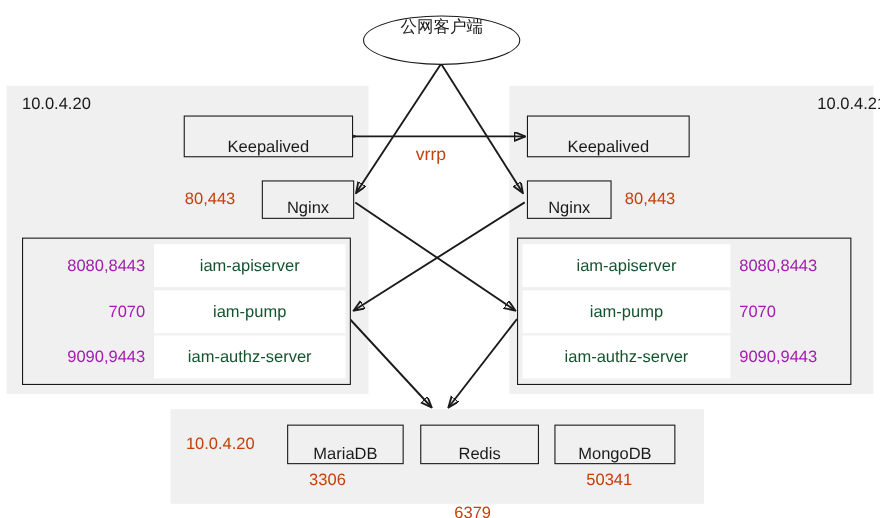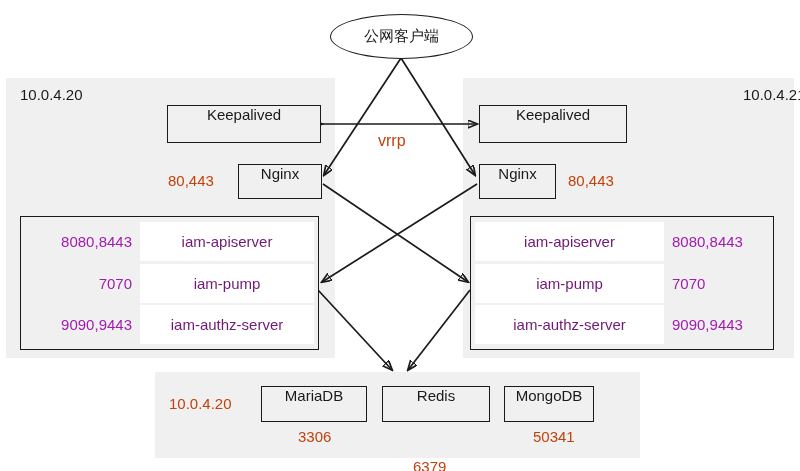--- a/index.html
+++ b/index.html
@@ -24,35 +24,35 @@
     white-space:nowrap;
   }
 
   
   .box{
     position:absolute;
     box-sizing:border-box;
     border:1.6px solid #1a1a1a;
     background:#f0f0f0;
     display:flex;
-    align-items:flex-start;
+    align-items:flex-end;
     justify-content:center;
     font-size:15px;
     color:#1a1a1a;
     white-space:nowrap;
   }
 
   
   .ellipse{
     position:absolute;
     box-sizing:border-box;
     border:1.6px solid #1a1a1a;
     border-radius:50%;
     background:#ffffff;
-    display:flex;align-items:center;justify-content:center;
+    display:flex;justify-content:center;
     font-size:15px;
     white-space:nowrap;
   }
 
   
   .svc-table{
     position:absolute;
     box-sizing:border-box;
     border:1.8px solid #1a1a1a;
     background:#f0f0f0;
@@ -72,21 +72,21 @@
     color:#a21caf;
     white-space:nowrap;
     padding:0 8px;
     box-sizing:border-box;
   }
   .svc-name{
     flex:1;
     background:#ffffff;
     display:flex;align-items:center;justify-content:center;
     font-size:15px;
-    color:#701a75;
+    color:#14532d;
     white-space:nowrap;
   }
   
   .svc-table.left .svc-port{width:115px;justify-content:flex-end;}
   
   .svc-table.right .svc-port{width:105px;justify-content:flex-start;}
 
   
   .ftext{
     position:absolute;
@@ -188,25 +188,25 @@
     </div>
   </div>
 
   <div class="ftext" style="left:378px;top:132px;font-size:16px;">vrrp</div>
 
   <div class="ftext" style="left:169px;top:395px;">10.0.4.20</div>
 
   <div class="box" style="left:261px;top:386px;width:106px;height:36px;">
     <span>MariaDB</span>
   </div>
-  <div class="ftext" style="left:298px;top:428px;">3306</div>
+  <div class="ftext" style="left:281px;top:428px;">3306</div>
 
   <div class="box" style="left:382px;top:386px;width:108px;height:36px;">
     <span>Redis</span>
   </div>
   <div class="ftext" style="left:413px;top:428px;margin-top:30px;">6379</div>
 
-  <div class="box" style="left:504px;top:386px;width:90px;height:36px;">
+  <div class="box" style="left:504px;top:386px;width:110px;height:36px;">
     <span>MongoDB</span>
   </div>
   <div class="ftext" style="left:533px;top:428px;">50341</div>
 
 </div>
 
 </body></html>

